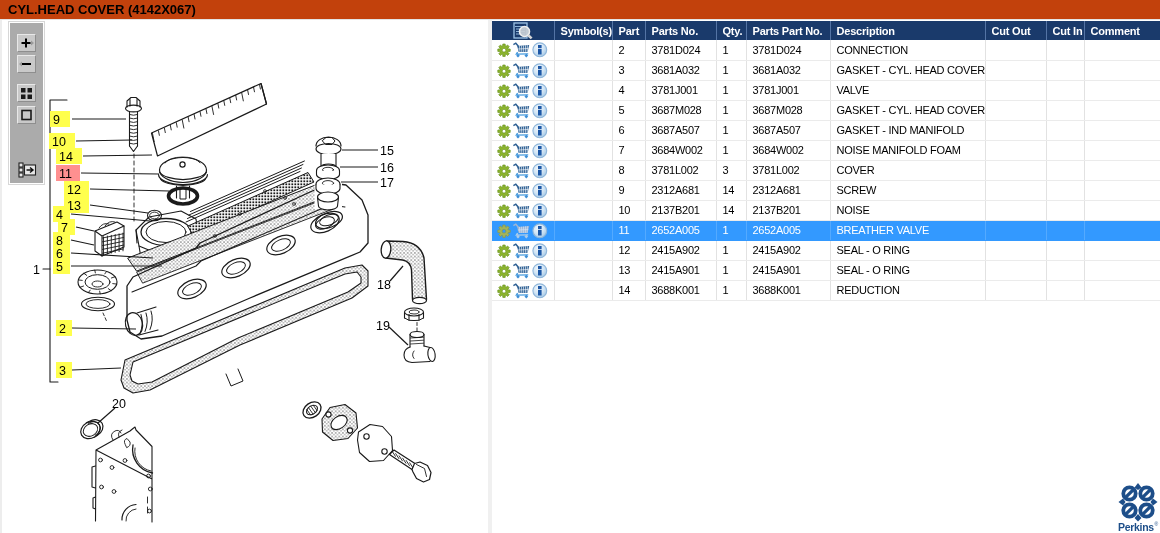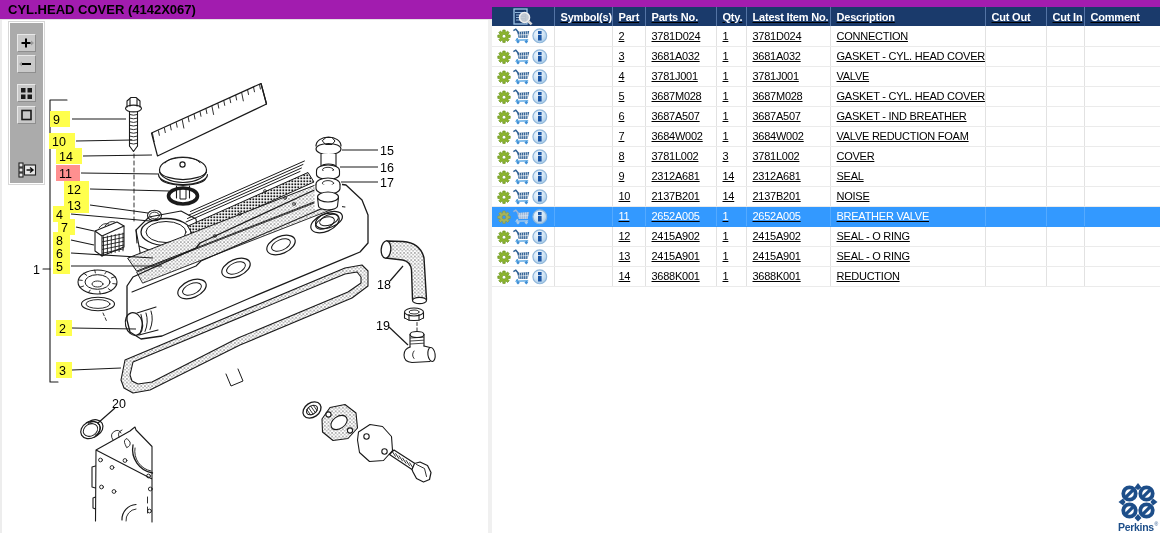--- a/index.html
+++ b/index.html
@@ -1,25 +1,25 @@
 <!DOCTYPE html>
 <html><head><meta charset="utf-8"><style>
 *{margin:0;padding:0;box-sizing:border-box}
 html,body{width:1160px;height:533px;overflow:hidden;background:#fff;
  font-family:"Liberation Sans",sans-serif;}
-#titlebar{position:absolute;left:0;top:0;width:1160px;height:20px;background:#a21caf;
+#titlebar{position:absolute;left:0;top:0;width:1160px;height:20px;background:#c2410c;
  border-bottom:1px solid #e3e3e3;}
 #titlebar span{position:absolute;left:8px;top:2px;font-size:13px;font-weight:bold;color:#000;}
 #vsep{position:absolute;left:488px;top:20px;width:4px;height:513px;background:#f0f0f0;}
 #toolbar{position:absolute;left:9px;top:22px;width:35px;height:162px;background:#ababab;
  border:1px solid #ffffff;outline:1px solid #d7d7d7;}
 .tbtn{position:absolute;left:7px;width:19px;height:18px;background:#c9c9c9;
  border:1px solid #8e8e8e;border-top-color:#e8e8e8;border-left-color:#e8e8e8;}
-#parts{position:absolute;left:492px;top:7px;width:668px;border-collapse:collapse;
- table-layout:fixed;font-size:11px;letter-spacing:-0.25px;color:#000;text-decoration:underline;}
+#parts{position:absolute;left:492px;top:21px;width:668px;border-collapse:collapse;
+ table-layout:fixed;font-size:11px;letter-spacing:-0.25px;color:#000;}
 #parts td{height:20px;padding:0 0 0 6px;border-right:1px solid #e2e2e2;border-bottom:1px solid #ebebeb;
  overflow:hidden;white-space:nowrap;vertical-align:middle;}
 #parts tr.hd td{height:19px;background:#1a3a6b;color:#fff;font-weight:bold;font-size:11px;letter-spacing:-0.2px;
  border-right:1px solid #5474a5;border-bottom:none;}
 #parts td.ic{padding:0;border-right:1px solid #e2e2e2;}
 #parts tr.sel td{background:#3399ff;color:#fff;border-right-color:#54aaff;border-bottom-color:#3399ff;}
 #logo{position:absolute;left:1117px;top:483px;}
 </style></head><body>
 <svg width="0" height="0" style="position:absolute">
 <defs>
@@ -403,21 +403,21 @@
             <rect x="11" y="1" width="13" height="15" fill="none" stroke="#9dc3e6" stroke-width="1.3"></rect>
             <path d="M12,4.5 L23,4.5 M13,7 L22,7 M13,9.5 L22,9.5 M13,12 L22,12" stroke="#9dc3e6" stroke-width="0.9" fill="none"></path>
             <circle cx="21.5" cy="9.5" r="5" fill="#c9cfd6" fill-opacity="0.92" stroke="#efefef" stroke-width="1.6"></circle>
             <path d="M25.2,13.2 L28.6,16.4" stroke="#d8d8d8" stroke-width="2.6"></path>
           </svg>
         </td>
         <td>Symbol(s)</td>
         <td>Part</td>
         <td>Parts No.</td>
         <td>Qty.</td>
-        <td>Latest Item No.</td>
+        <td>Parts Part No.</td>
         <td>Description</td>
         <td>Cut Out</td>
         <td>Cut In</td>
         <td>Comment</td>
       </tr>
       <tr>
         <td class="ic">
           <svg width="62" height="19" viewBox="0 0 62 19" style="display:block">
             <g transform="translate(12,10.2)">
               <use href="#gear"></use>
@@ -524,21 +524,21 @@
             <g transform="translate(47.8,9.8)">
               <use href="#info"></use>
             </g>
           </svg>
         </td>
         <td></td>
         <td>6</td>
         <td>3687A507</td>
         <td>1</td>
         <td>3687A507</td>
-        <td>GASKET - IND BREATHER</td>
+        <td>GASKET - IND MANIFOLD</td>
         <td></td>
         <td></td>
         <td></td>
       </tr>
       <tr>
         <td class="ic">
           <svg width="62" height="19" viewBox="0 0 62 19" style="display:block">
             <g transform="translate(12,10.2)">
               <use href="#gear"></use>
             </g>
@@ -548,21 +548,21 @@
             <g transform="translate(47.8,9.8)">
               <use href="#info"></use>
             </g>
           </svg>
         </td>
         <td></td>
         <td>7</td>
         <td>3684W002</td>
         <td>1</td>
         <td>3684W002</td>
-        <td>VALVE REDUCTION FOAM</td>
+        <td>NOISE MANIFOLD FOAM</td>
         <td></td>
         <td></td>
         <td></td>
       </tr>
       <tr>
         <td class="ic">
           <svg width="62" height="19" viewBox="0 0 62 19" style="display:block">
             <g transform="translate(12,10.2)">
               <use href="#gear"></use>
             </g>
@@ -596,21 +596,21 @@
             <g transform="translate(47.8,9.8)">
               <use href="#info"></use>
             </g>
           </svg>
         </td>
         <td></td>
         <td>9</td>
         <td>2312A681</td>
         <td>14</td>
         <td>2312A681</td>
-        <td>SEAL</td>
+        <td>SCREW</td>
         <td></td>
         <td></td>
         <td></td>
       </tr>
       <tr>
         <td class="ic">
           <svg width="62" height="19" viewBox="0 0 62 19" style="display:block">
             <g transform="translate(12,10.2)">
               <use href="#gear"></use>
             </g>

